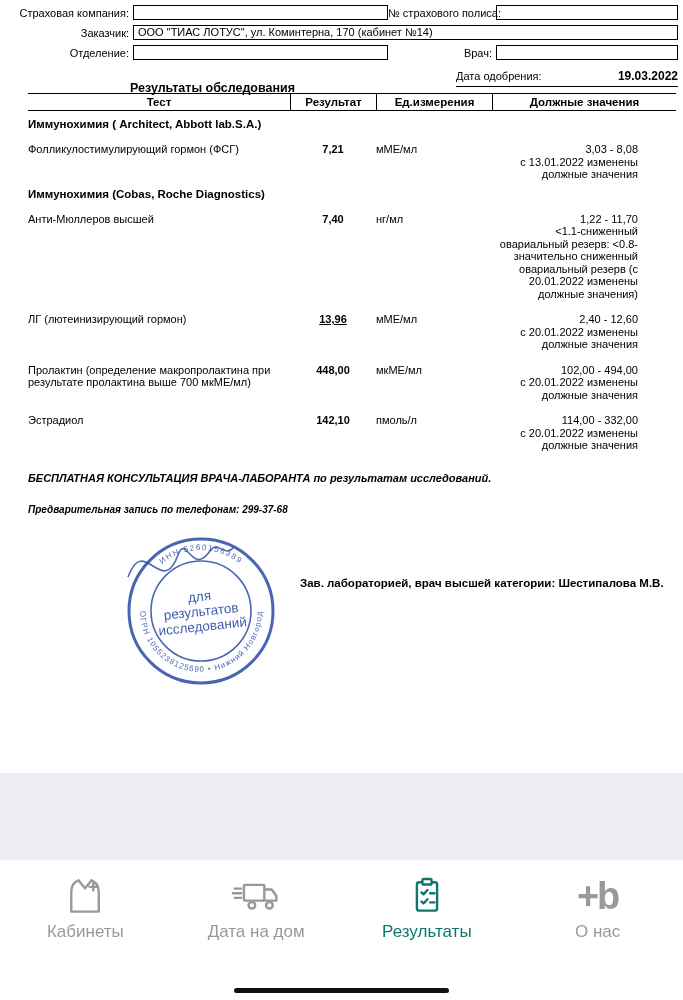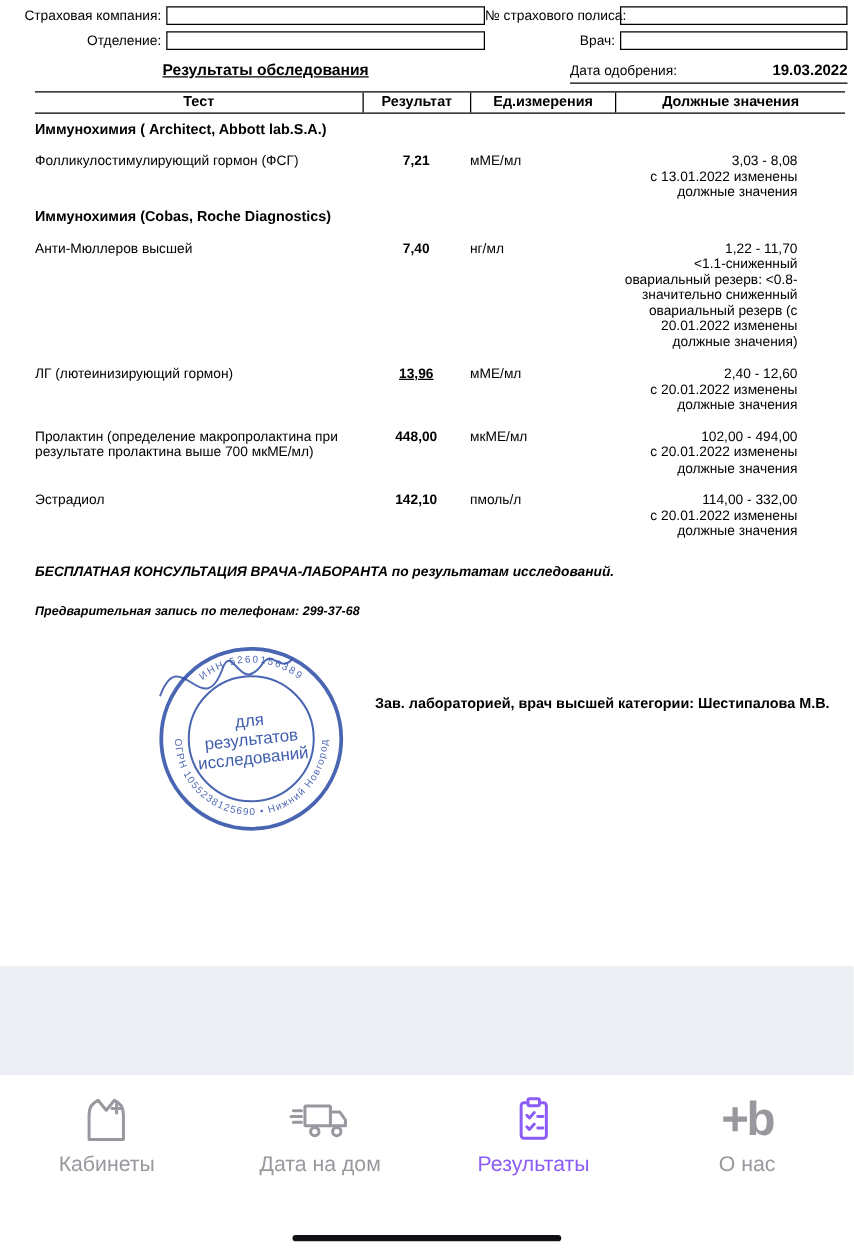--- a/index.html
+++ b/index.html
@@ -9,21 +9,21 @@
 
   
   .doc { position:absolute; top:0; left:0; width:683px; }
   .form-row { display:flex; align-items:center; margin-top:5px; height:15px; }
   .flabel { font-size:11px; text-align:right; padding-right:4px; white-space:nowrap; }
   .l1 { width:133px;padding-left:15px; } .l2 { width:108px; }
   .fbox { border:1px solid #000; height:15px; font-size:11px; line-height:13px; padding:0 4px; overflow:hidden; white-space:nowrap; }
   .b1 { width:255px; } .bflex { flex:1; margin-right:5px; }
 
   .title-row { position:relative; height:20px; margin-top:9px; }
-  .rtitle { position:absolute; left:130px; top:0; font-weight:bold; font-size:12.5px; text-decoration:underline; }
+  .rtitle { position:absolute; left:130px; top:12px; font-weight:bold; font-size:12.5px; text-decoration:underline; }
   .dgroup { position:absolute; right:5px; top:0; width:222px; display:flex; justify-content:space-between; align-items:baseline; border-bottom:1px solid #000; padding-bottom:3px; font-size:11px; }
   .ddate { font-weight:bold; font-size:12px; }
 
   .rtable { margin:4px 0 0 28px; width:648px; font-size:11px; }
   .thead { display:grid; grid-template-columns:262px 86px 116px 184px; border-top:1.5px solid #000; border-bottom:1.5px solid #000; font-weight:bold; font-size:11.5px; }
   .hcell { text-align:center; padding:2px 0; }
   .hcell + .hcell { border-left:1px solid #000; }
   .tbody .trow { display:grid; grid-template-columns:262px 86px 116px 184px; margin-top:13px; }
   .tbody .trow.sectionrow { margin-top:7px; }
   .cell.section { font-weight:bold; font-size:11.5px; grid-column:1/-1; }
@@ -38,40 +38,44 @@
   .note2 { font-weight:bold; font-style:italic; font-size:10px; margin-top:20px; }
 
   .stamp-area { position:relative; height:175px; margin-top:6px; }
   .stamp { position:absolute; left:122px; top:4px; }
   .signer { position:absolute; left:300px; top:56px; font-weight:bold; font-size:11.5px; white-space:nowrap; }
 
   
   .gray-band { position:absolute; left:0; top:773px; width:683px; height:87px; background:#eceef3; }
   .tabbar { position:absolute; left:0; top:860px; width:683px; height:115px; background:#fff; display:flex; }
   .tab { flex:1; display:flex; flex-direction:column; align-items:center; padding-top:12px; color:#97999e; cursor:pointer; }
-  .tab.active { color:#8b5cf6; }
+  .tab.active { color:#0f766e; }
   .ticon { height:48px; display:flex; align-items:center; justify-content:center; }
   .tlabel { font-size:17px; margin-top:2px; }
   .logo-glyph { font-size:38px; font-weight:800; letter-spacing:-2px; line-height:1; }
   .home-indicator { position:absolute; left:234px; bottom:7px; width:215px; height:5px; border-radius:3px; background:#101114; }
 </style>
 </head>
 <body>
 
 <div class="page">
 
   <div class="doc">
 
     <div class="form-row">
       <span class="flabel l1">Страховая компания:</span>
       <span class="fbox b1"></span>
       <span class="flabel l2">№ страхового полиса:</span>
       <span class="fbox bflex"></span>
     </div>
 
+    <div class="form-row">
+      <span class="flabel l1">Заказчик:</span>
+      <span class="fbox bflex">ООО "ТИАС ЛОТУС", ул. Коминтерна, 170 (кабинет №14)</span>
+    </div>
 
     <div class="form-row">
       <span class="flabel l1">Отделение:</span>
       <span class="fbox b1"></span>
       <span class="flabel l2">Врач:</span>
       <span class="fbox bflex"></span>
     </div>
 
     <div class="title-row">
       <span class="rtitle">Результаты обследования</span>

